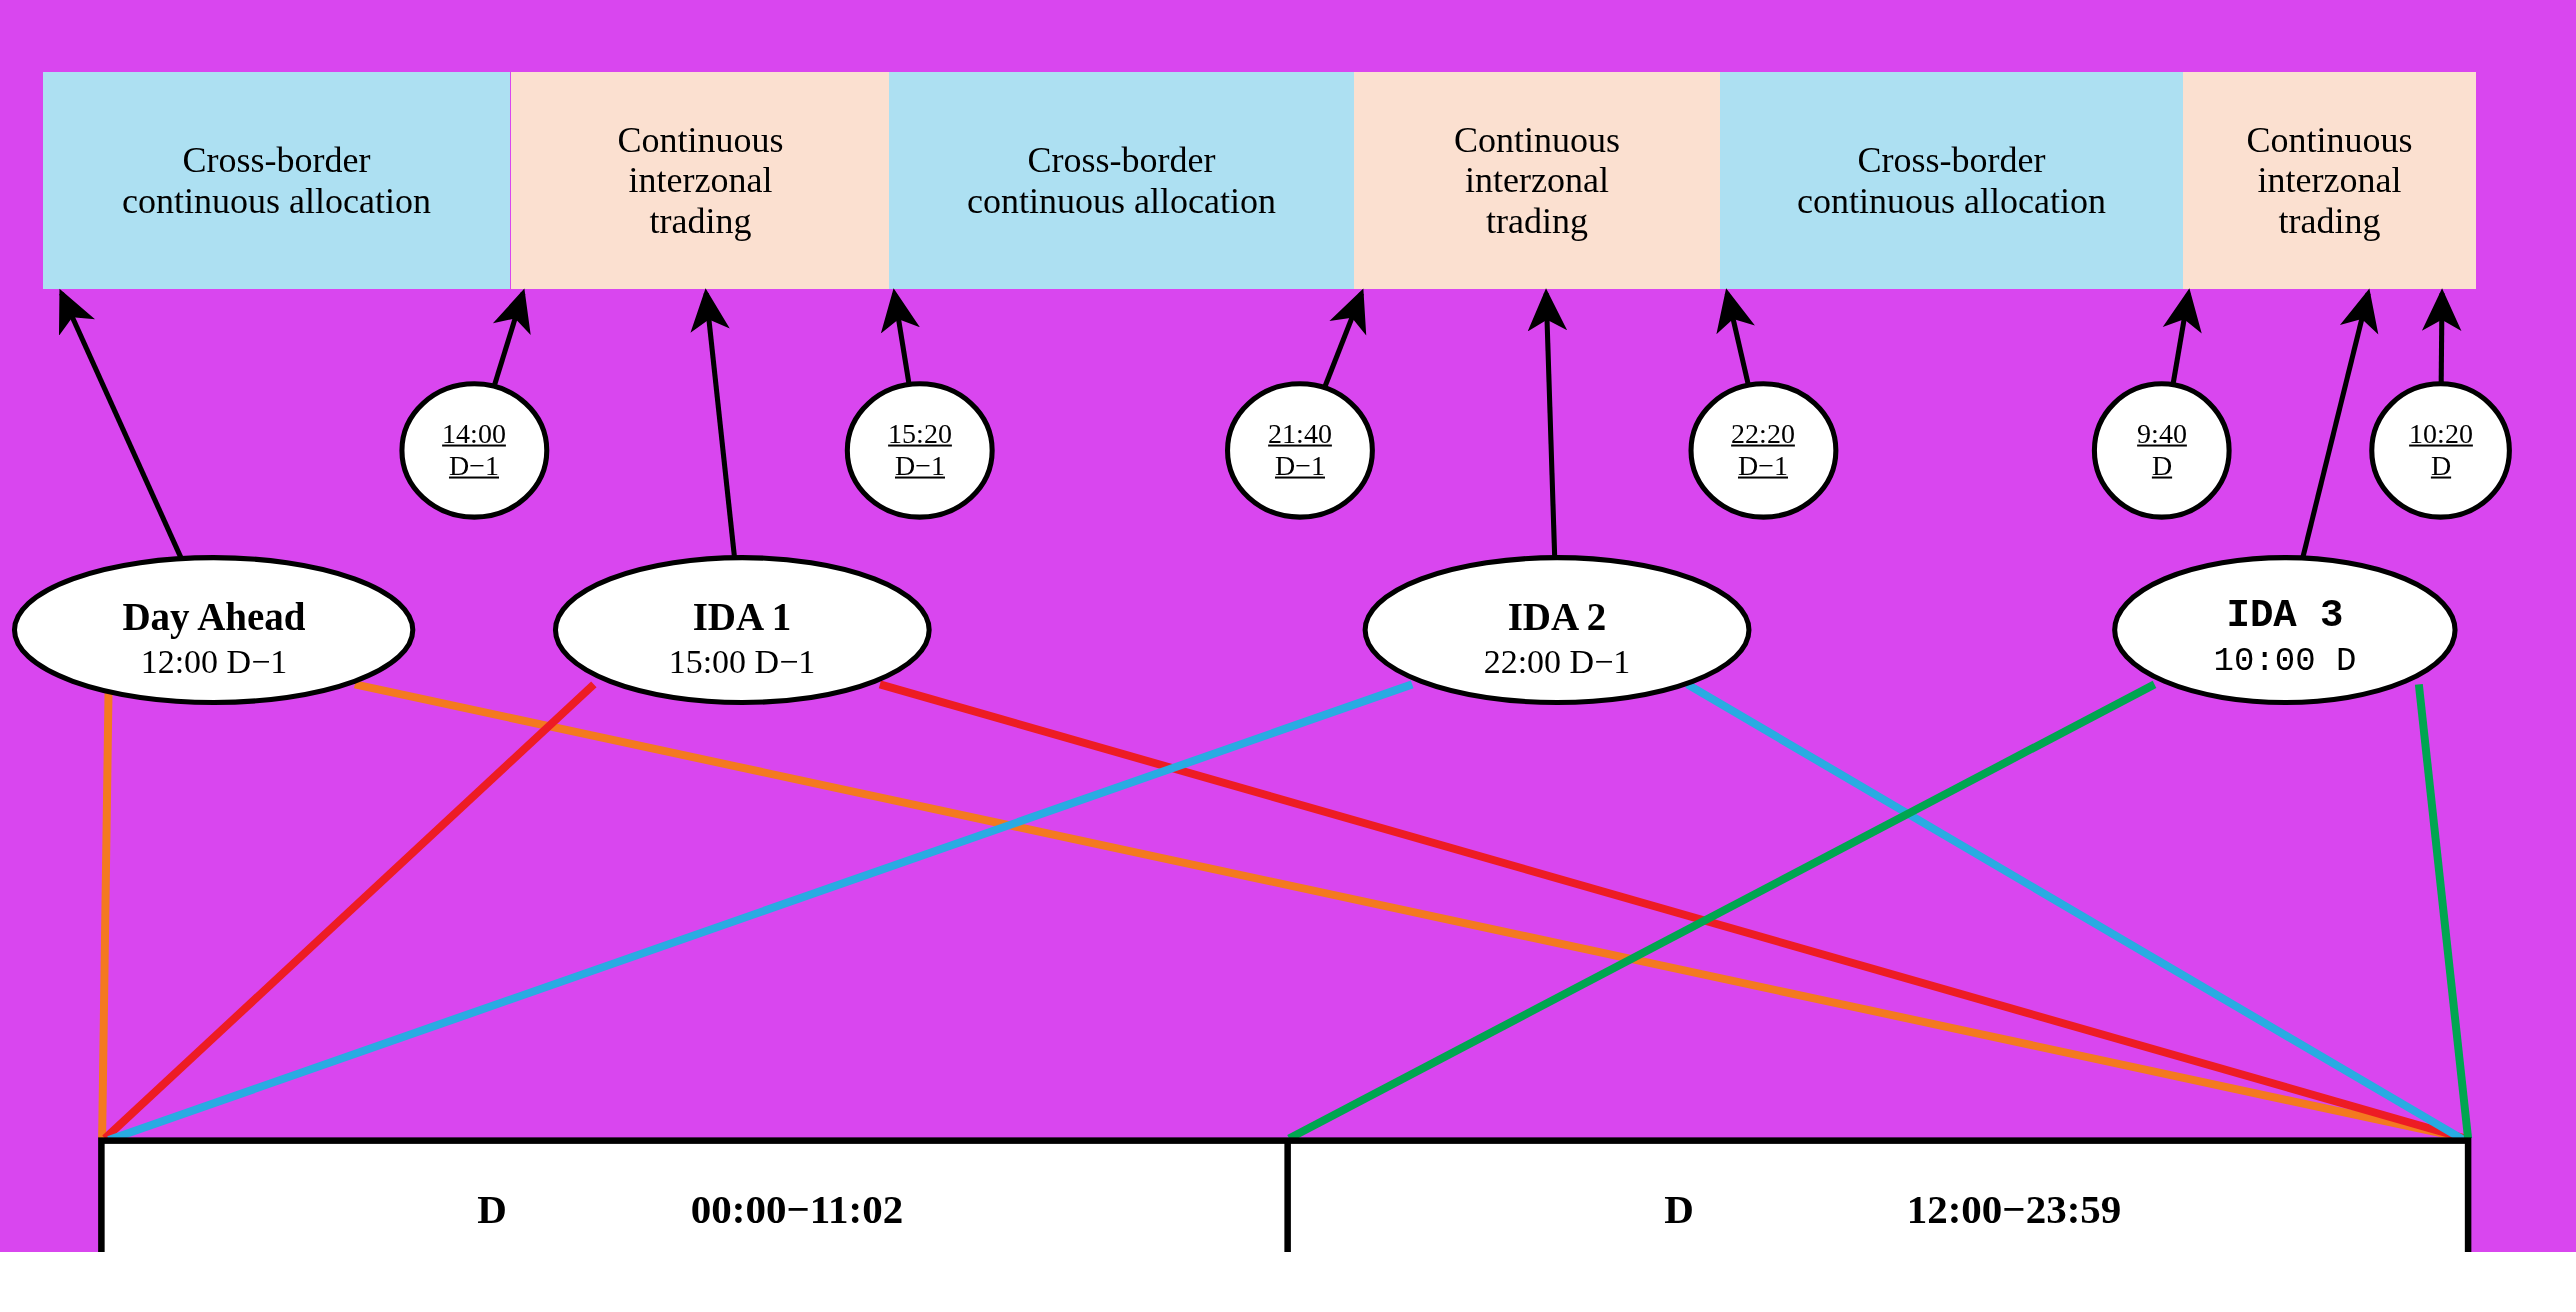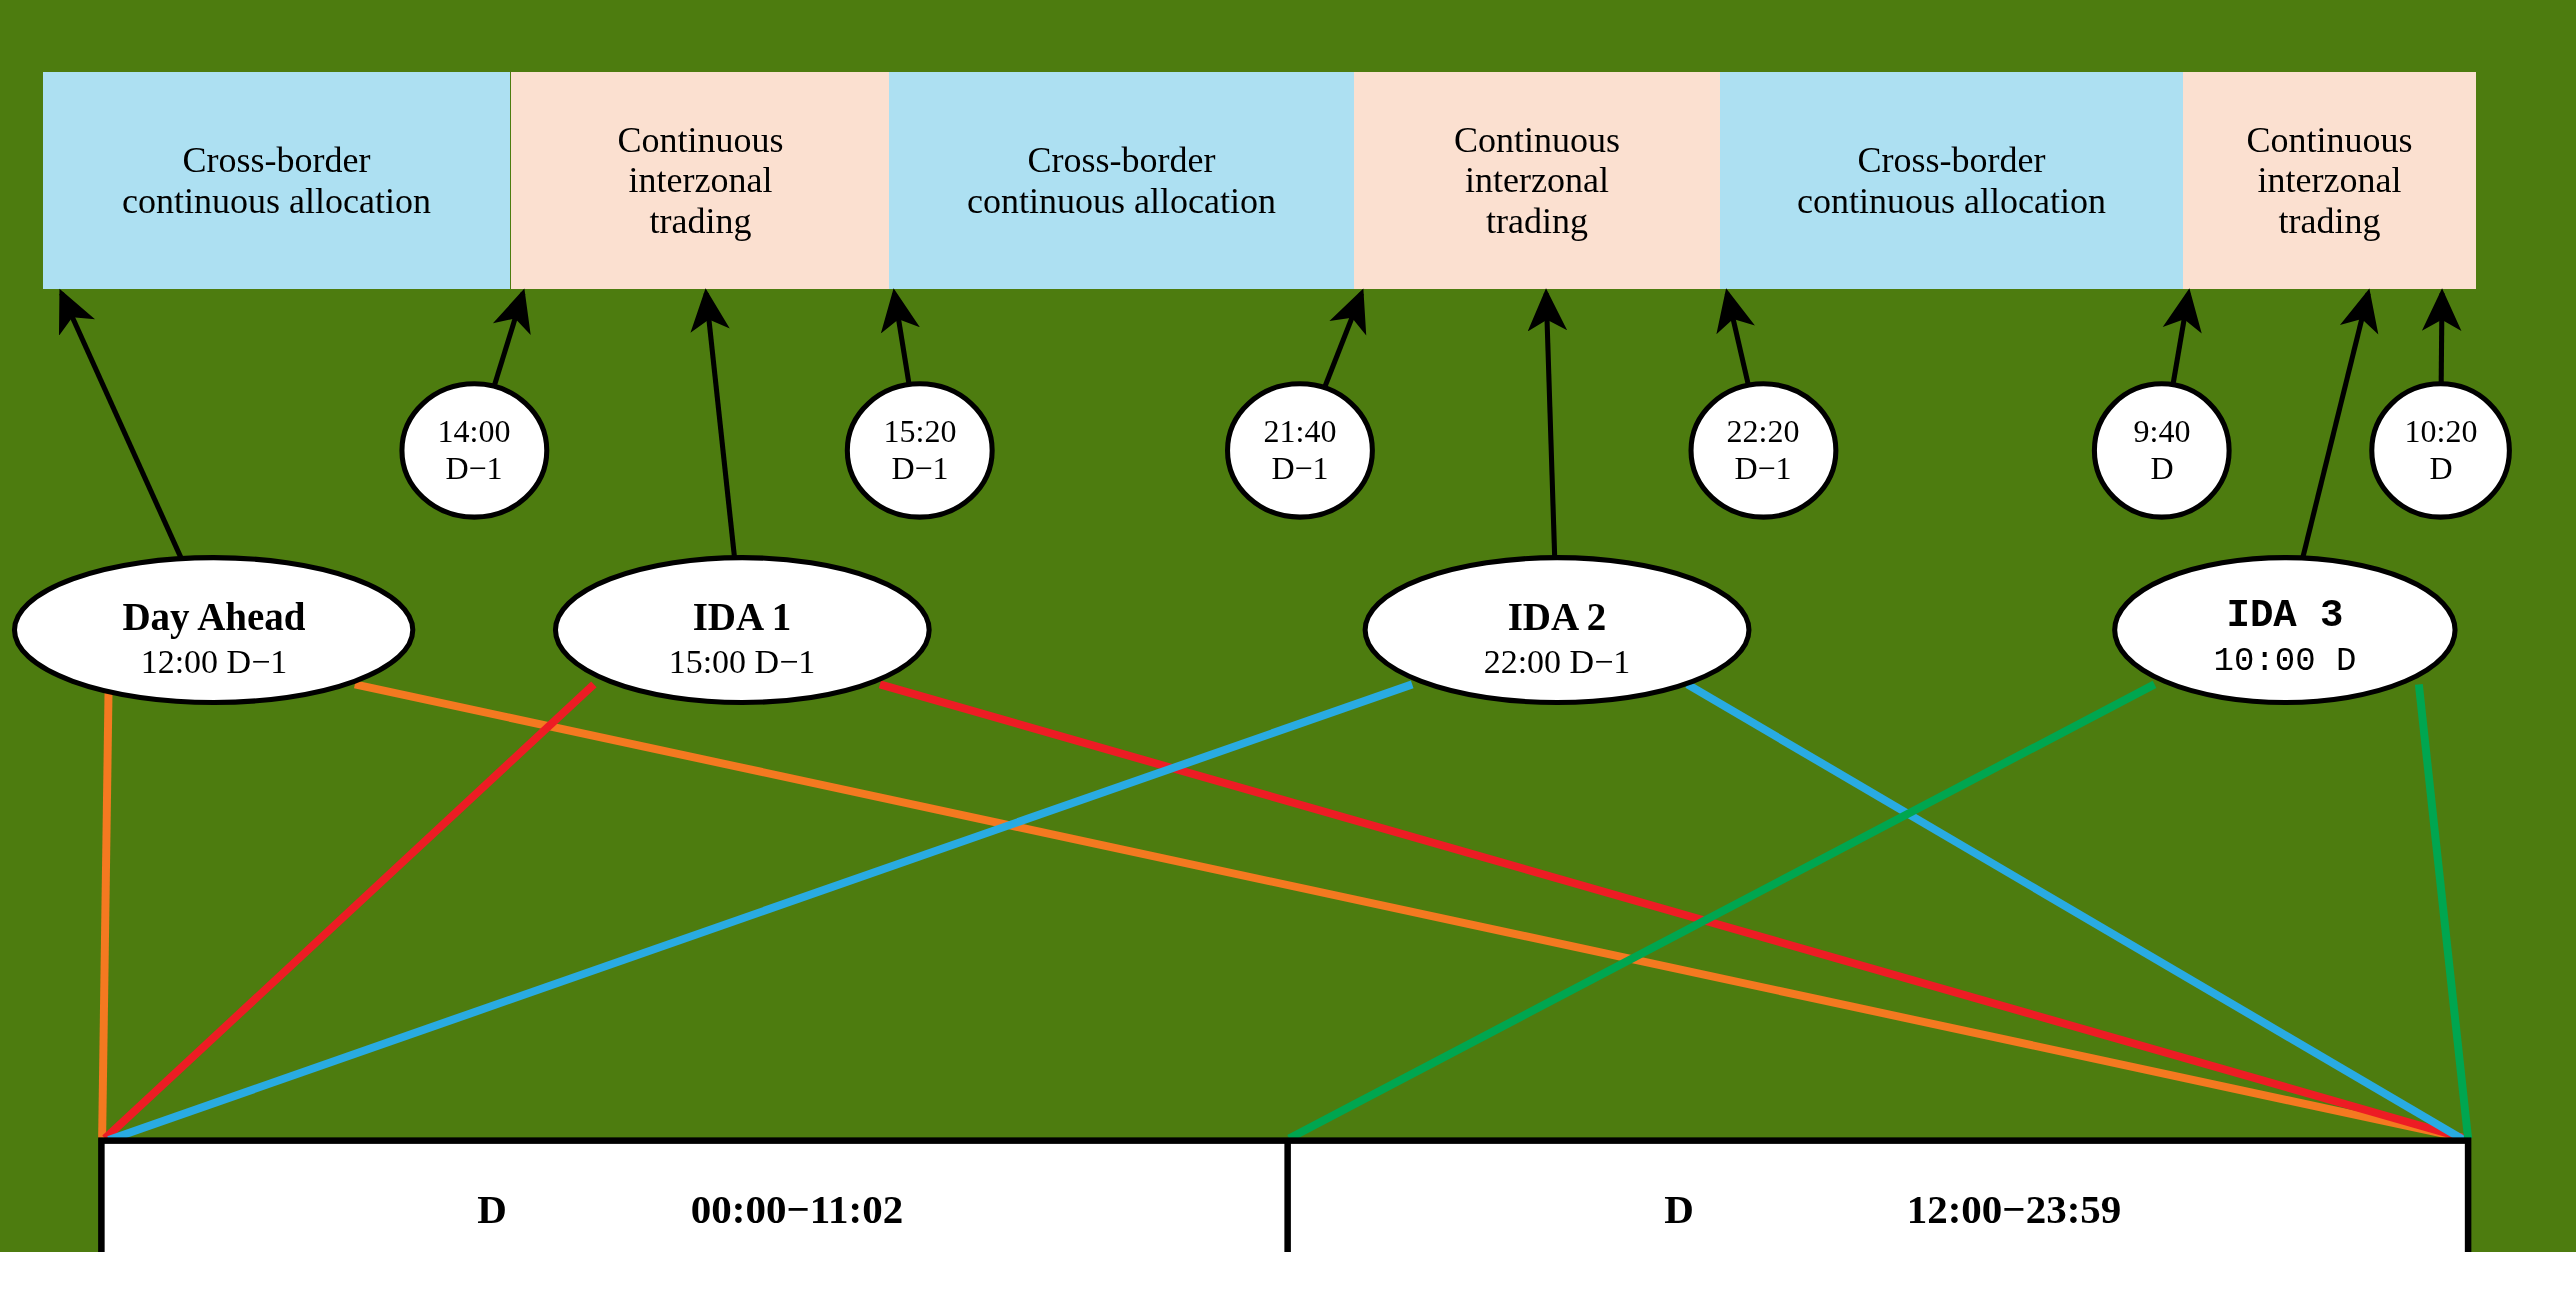--- a/index.html
+++ b/index.html
@@ -1,27 +1,27 @@
 <!DOCTYPE html>
 <html style="font-size:11.6px"><head>
 <meta charset="utf-8">
 <style>
   html,body{margin:0;padding:0;background:#fff;}
   body{font-family:"Liberation Serif","DejaVu Serif",serif;}
-  #root{position:relative;width:2576px;height:1252px;background:#4d7c0f;overflow:hidden;}
+  #root{position:relative;width:2576px;height:1252px;background:#d946ef;overflow:hidden;}
   #svg{position:absolute;left:0;top:0;width:2576px;height:1313px;}
   .legend{position:absolute;left:80px;top:5.8px;font-size:39px;line-height:1.18;color:#000;white-space:pre;}
   .legend div{margin:0;padding:0;}
 
   .phase{position:absolute;display:flex;align-items:center;justify-content:center;text-align:center;
          font-size:36px;line-height:1.12;color:#000;box-sizing:border-box;}
   .phase span{display:block;padding:0 4.3px;}
 
-  .bubble-txt{position:absolute;text-align:center;font-size:32px;line-height:1.16;color:#000;
-              transform:translate(-50%,-50%);white-space:pre;pointer-events:none;}
+  .bubble-txt{position:absolute;text-align:center;font-size:28px;line-height:1.16;color:#000;
+              transform:translate(-50%,-50%);white-space:pre;pointer-events:none;text-decoration:underline;}
   .auc-txt{position:absolute;text-align:center;color:#000;transform:translate(-50%,-50%);
            white-space:pre;pointer-events:none;line-height:1.22;}
   .auc-txt .t1{font-size:39px;font-weight:bold;display:block;margin-top:16px;}
   .auc-txt .t2{font-size:34px;display:block;}
 
   .slot-txt{position:absolute;transform:translate(-50%,-50%);font-size:41px;font-weight:bold;
             color:#000;white-space:pre;}
 </style>
 </head>
 <body>

